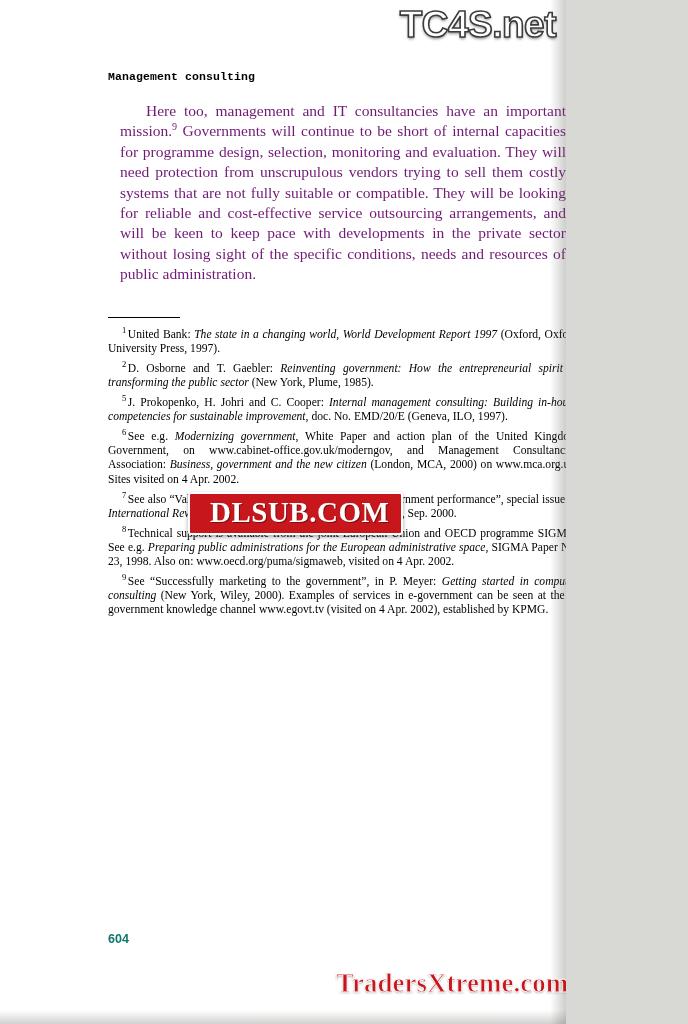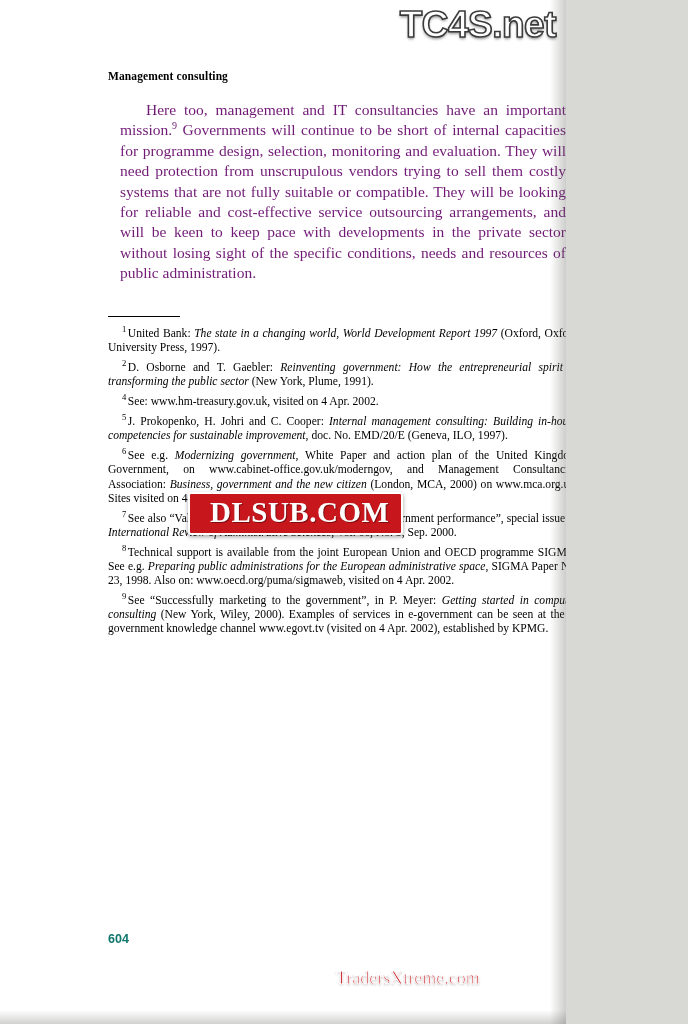--- a/index.html
+++ b/index.html
@@ -45,21 +45,21 @@
   }
 
   .content {
     position: absolute;
     left: 108px;
     top: 70px;
     width: 470px;
   }
 
   .section-head {
-    font-family: Liberation Serif, serif;
+    font-family: Liberation Mono, monospace;
     font-weight: bold;
     font-size: 11.5px;
     color: #000;
     letter-spacing: 0.1px;
     margin: 0 0 18px 0;
   }
 
   .body-par {
     font-size: 15.5px;
     line-height: 20.4px;
@@ -143,22 +143,22 @@
     color: #ffffff;
     letter-spacing: 0.5px;
     text-shadow: 1px 1px 0 #7e0c10;
   }
   .wm-bottom {
     position: absolute;
     left: 336px;
     top: 968px;
     z-index: 5;
     font-family: "Liberation Serif", serif;
-    font-weight: normal;
-    font-size: 18px;
+    font-weight: bold;
+    font-size: 27px;
     color: #c8161d;
     -webkit-text-stroke: 0.8px #ffffff;
     text-shadow: 0 1px 2px rgba(0,0,0,0.35);
     white-space: nowrap;
   }
 </style>
 </head>
 <body>
 
 <div id="page">
@@ -170,24 +170,23 @@
     <div class="section-head">Management consulting</div>
 
     <p class="body-par"><span>Here too, management and IT consultancies have an important mission.</span><sup>9</sup><span> Governments will continue to be short of internal capacities for programme design, selection, monitoring and evaluation. They will need protection from unscrupulous vendors trying to sell them costly systems that are not fully suitable or compatible. They will be looking for reliable and cost-effective service outsourcing arrangements, and will be keen to keep pace with developments in the private sector without losing sight of the specific conditions, needs and resources of public administration.</span></p>
 
     <div class="fn-rule"></div>
 
     <div class="footnotes">
 
       <p><sup>1</sup><span>United Bank: </span><span class="it">The state in a changing world, World Development Report 1997</span><span> (Oxford, Oxford University Press, 1997).</span></p>
 
-      <p><sup>2</sup><span>D. Osborne and T. Gaebler: </span><span class="it">Reinventing government: How the entrepreneurial spirit is transforming the public sector</span><span> (New York, Plume, 1991).</span></p>
-
-
-      <p><sup>4</sup><span>See: www.hm-treasury.gov.uk, visited on 4 Apr. 2002.</span><span class="it"></span><span></span></p>
+      <p><sup>2</sup><span>D. Osborne and T. Gaebler: </span><span class="it">Reinventing government: How the entrepreneurial spirit is transforming the public sector</span><span> (New York, Plume, 1985).</span></p>
+
+
 
       <p><sup>5</sup><span>J. Prokopenko, H. Johri and C. Cooper: </span><span class="it">Internal management consulting: Building in-house competencies for sustainable improvement</span><span>, doc. No. EMD/20/E (Geneva, ILO, 1997).</span></p>
 
       <p><sup>6</sup><span>See e.g. </span><span class="it">Modernizing government</span><span>, White Paper and action plan of the United Kingdom Government, on www.cabinet-office.gov.uk/moderngov, and Management Consultancies Association: </span><span class="it">Business, government and the new citizen</span><span> (London, MCA, 2000) on www.mca.org.uk. Sites visited on 4 Apr. 2002.</span></p>
 
       <p><sup>7</sup><span>See also “Value for money, best value and measuring government performance”, special issue of </span><span class="it">International Review of Administrative Sciences</span><span>, Vol. 66, No. 3, Sep. 2000.</span></p>
 
       <p><sup>8</sup><span>Technical support is available from the joint European Union and OECD programme SIGMA. See e.g. </span><span class="it">Preparing public administrations for the European administrative space</span><span>, SIGMA Paper No. 23, 1998. Also on: www.oecd.org/puma/sigmaweb, visited on 4 Apr. 2002.</span></p>
 
       <p><sup>9</sup><span>See “Successfully marketing to the government”, in P. Meyer: </span><span class="it">Getting started in computer consulting</span><span> (New York, Wiley, 2000). Examples of services in e-government can be seen at the e-government knowledge channel www.egovt.tv (visited on 4 Apr. 2002), established by KPMG.</span></p>

